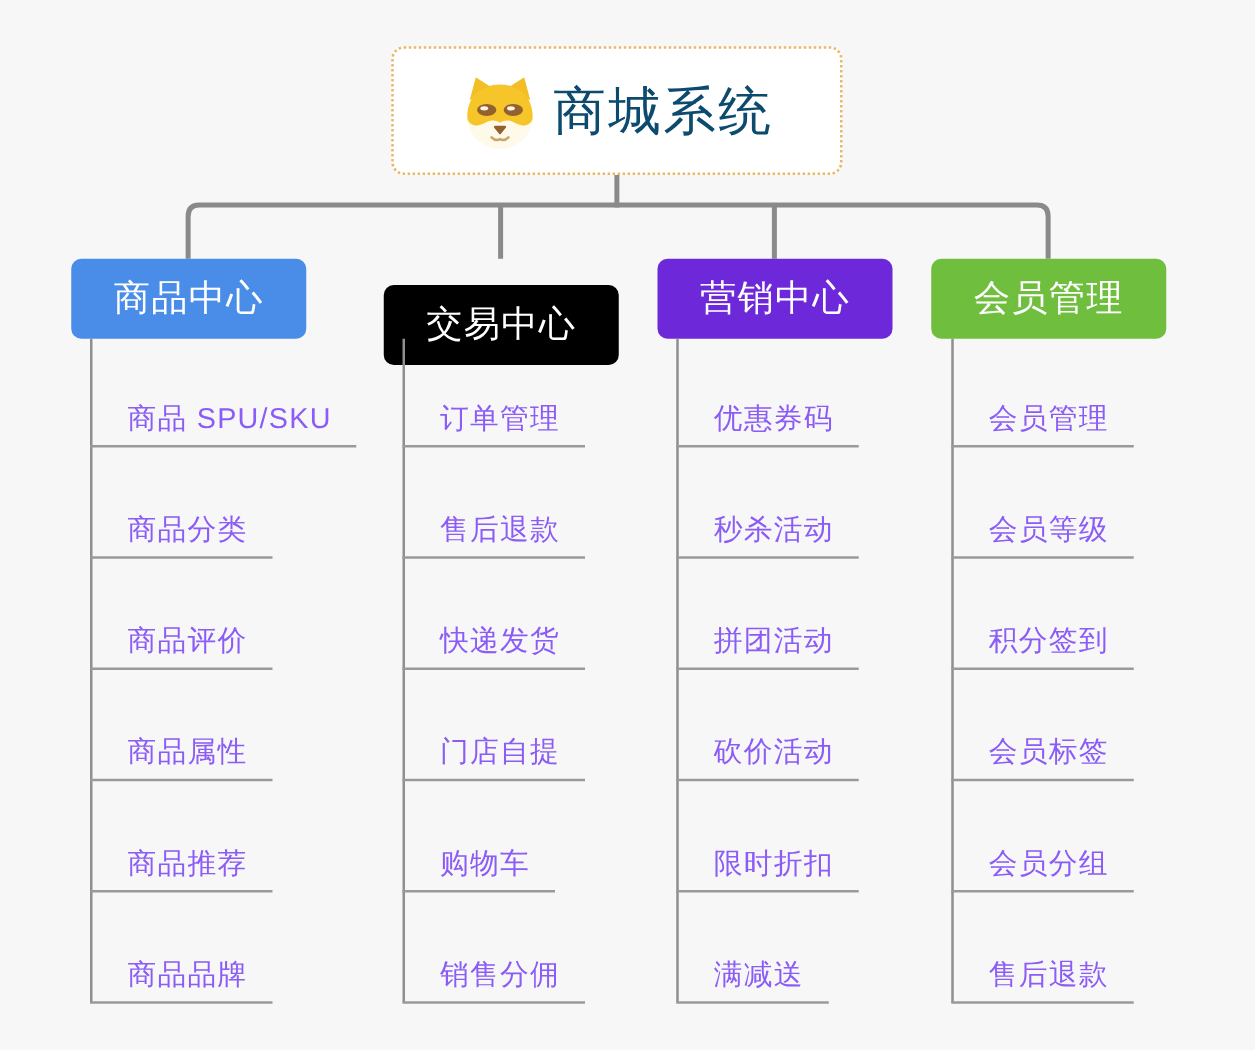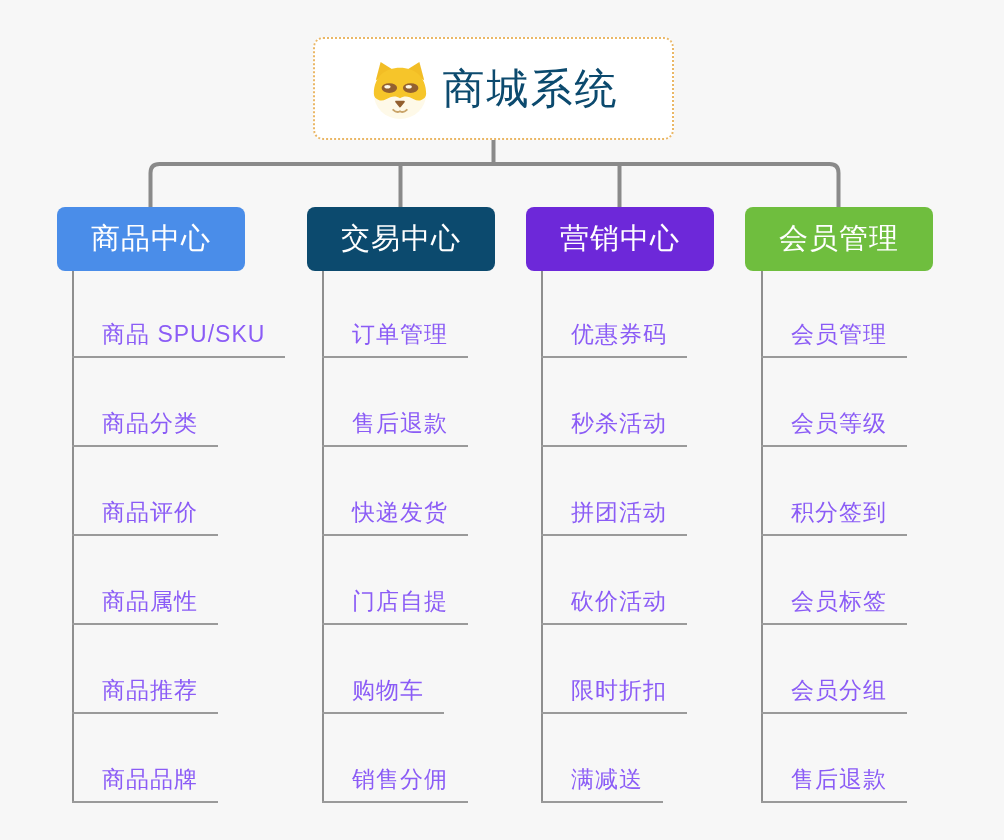--- a/index.html
+++ b/index.html
@@ -94,21 +94,21 @@
       <ellipse cx="41" cy="29.6" rx="3.2" ry="1.8" fill="#fef9e8"></ellipse>
       <path d="M28,45 L36,45 L32,50 Z" fill="#936030" stroke="#936030" stroke-width="2" stroke-linejoin="round"></path>
       <path d="M25,53.5 Q28.5,57 32,55 Q35.5,57 39,53.5" stroke="#c9a368" stroke-width="2" fill="none" stroke-linecap="round"></path>
     </svg>
     <span class="root-title" style="color: #0c4a6e;">商城系统</span>
   </div>
 
   <div class="branch b0" style="background-color: rgb(74, 141, 233);">
     <span>商品中心</span>
   </div>
-  <div class="branch b1" style="background-color: #0c4a6e;">
+  <div class="branch b1" style="background-color: #000000; margin-top: 21px;">
     <span>交易中心</span>
   </div>
   <div class="branch b2" style="background-color: #6d28d9;">
     <span>营销中心</span>
   </div>
   <div class="branch b3" style="background-color: rgb(111, 190, 62);">
     <span>会员管理</span>
   </div>
 
   <div class="trunk t0"></div>

